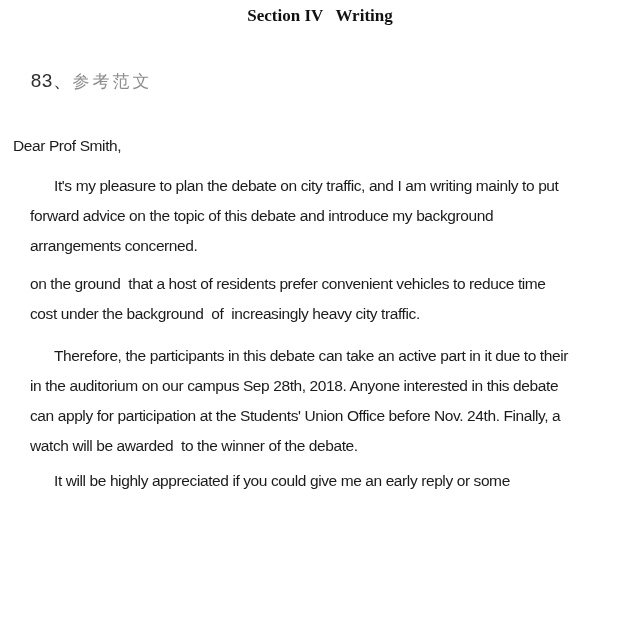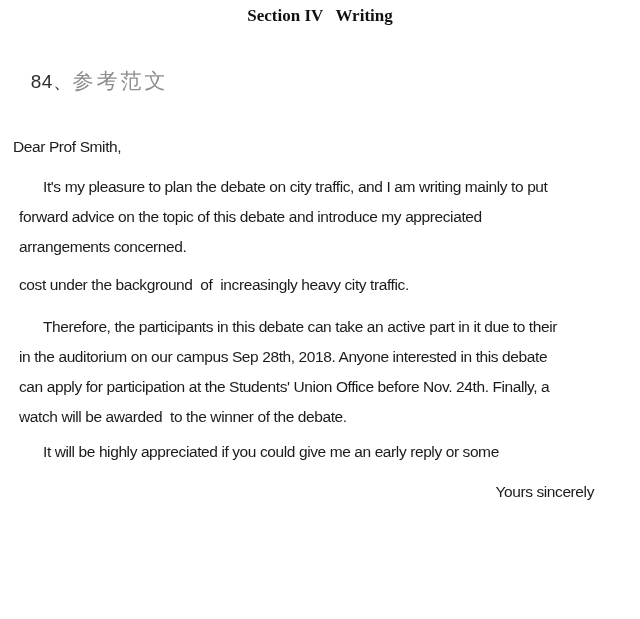--- a/index.html
+++ b/index.html
@@ -31,33 +31,33 @@
     line-height: 26px;
     white-space: pre;
   }
   .item-number {
     font-size: 19px;
     color: #2e2e2e;
     letter-spacing: 0.5px;
   }
   .item-label {
     font-family: "DejaVu Serif", "Liberation Serif", serif;
-    font-size: 21px;
+    font-size: 17px;
     color: #8d8d8d;
     letter-spacing: 3px;
   }
   .salutation {
     margin: 15px 0 0 13px;
     font-size: 15.5px;
     letter-spacing: -0.4px;
     line-height: 20px;
     white-space: pre;
   }
   .para {
-    margin-left: 19px;
+    margin-left: 30px;
     margin-right: 8px;
     font-size: 15.5px;
     letter-spacing: -0.4px;
     line-height: 30px;
   }
   .para.p1 { margin-top: 15px; }
   .para.p2 { margin-top: 8px; }
   .para.p3 { margin-top: 12px; }
   .para.p4 { margin-top: 5px; }
   .line {
@@ -77,32 +77,33 @@
   }
 </style>
 </head>
 <body>
 
 <div class="page">
 
   <div class="section-header">Section IV   Writing</div>
 
   <div class="item-heading">
-    <span class="item-number">84、</span><span class="item-label">参考范文</span>
+    <span class="item-number">83、</span><span class="item-label">参考范文</span>
   </div>
 
   <div class="salutation">Dear Prof Smith,</div>
 
   <div class="para p1">
     <div class="line first">It's my pleasure to plan the debate on city traffic, and I am writing mainly to put</div>
-    <div class="line">forward advice on the topic of this debate and introduce my appreciated</div>
+    <div class="line">forward advice on the topic of this debate and introduce my background</div>
     <div class="line">arrangements concerned.</div>
   </div>
 
   <div class="para p2">
+    <div class="line">on the ground  that a host of residents prefer convenient vehicles to reduce time</div>
     <div class="line">cost under the background  of  increasingly heavy city traffic.</div>
   </div>
 
   <div class="para p3">
     <div class="line first">Therefore, the participants in this debate can take an active part in it due to their</div>
     <div class="line">in the auditorium on our campus Sep 28th, 2018. Anyone interested in this debate</div>
     <div class="line">can apply for participation at the Students' Union Office before Nov. 24th. Finally, a</div>
     <div class="line">watch will be awarded  to the winner of the debate.</div>
   </div>
 

